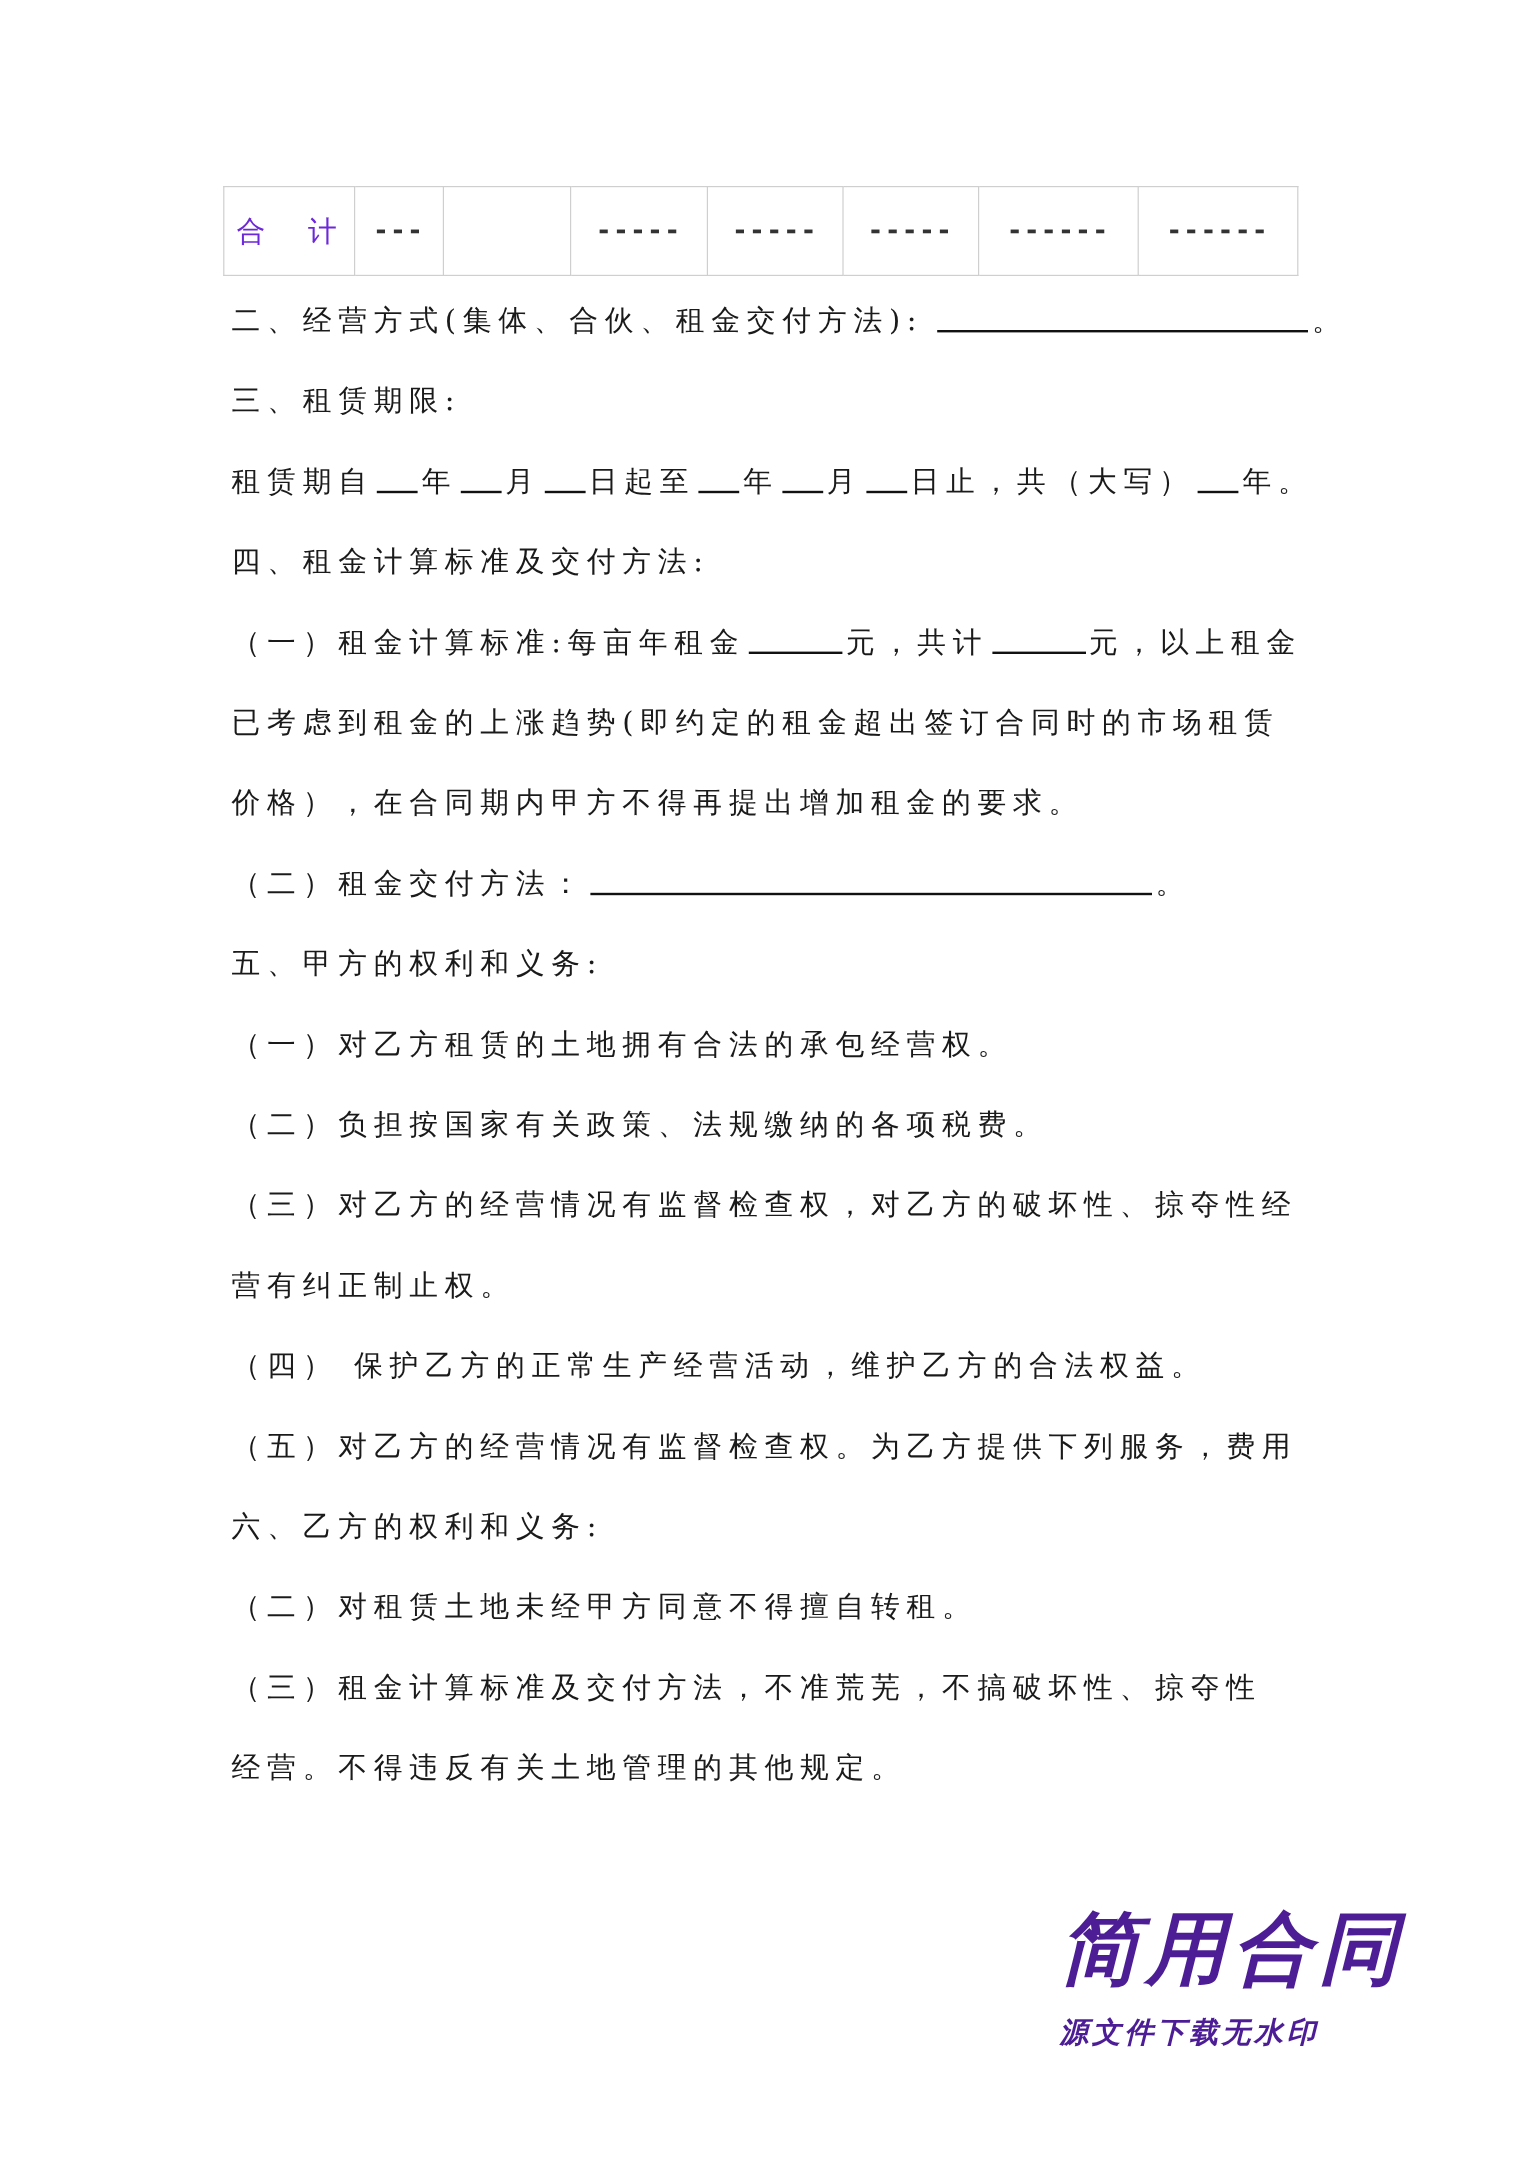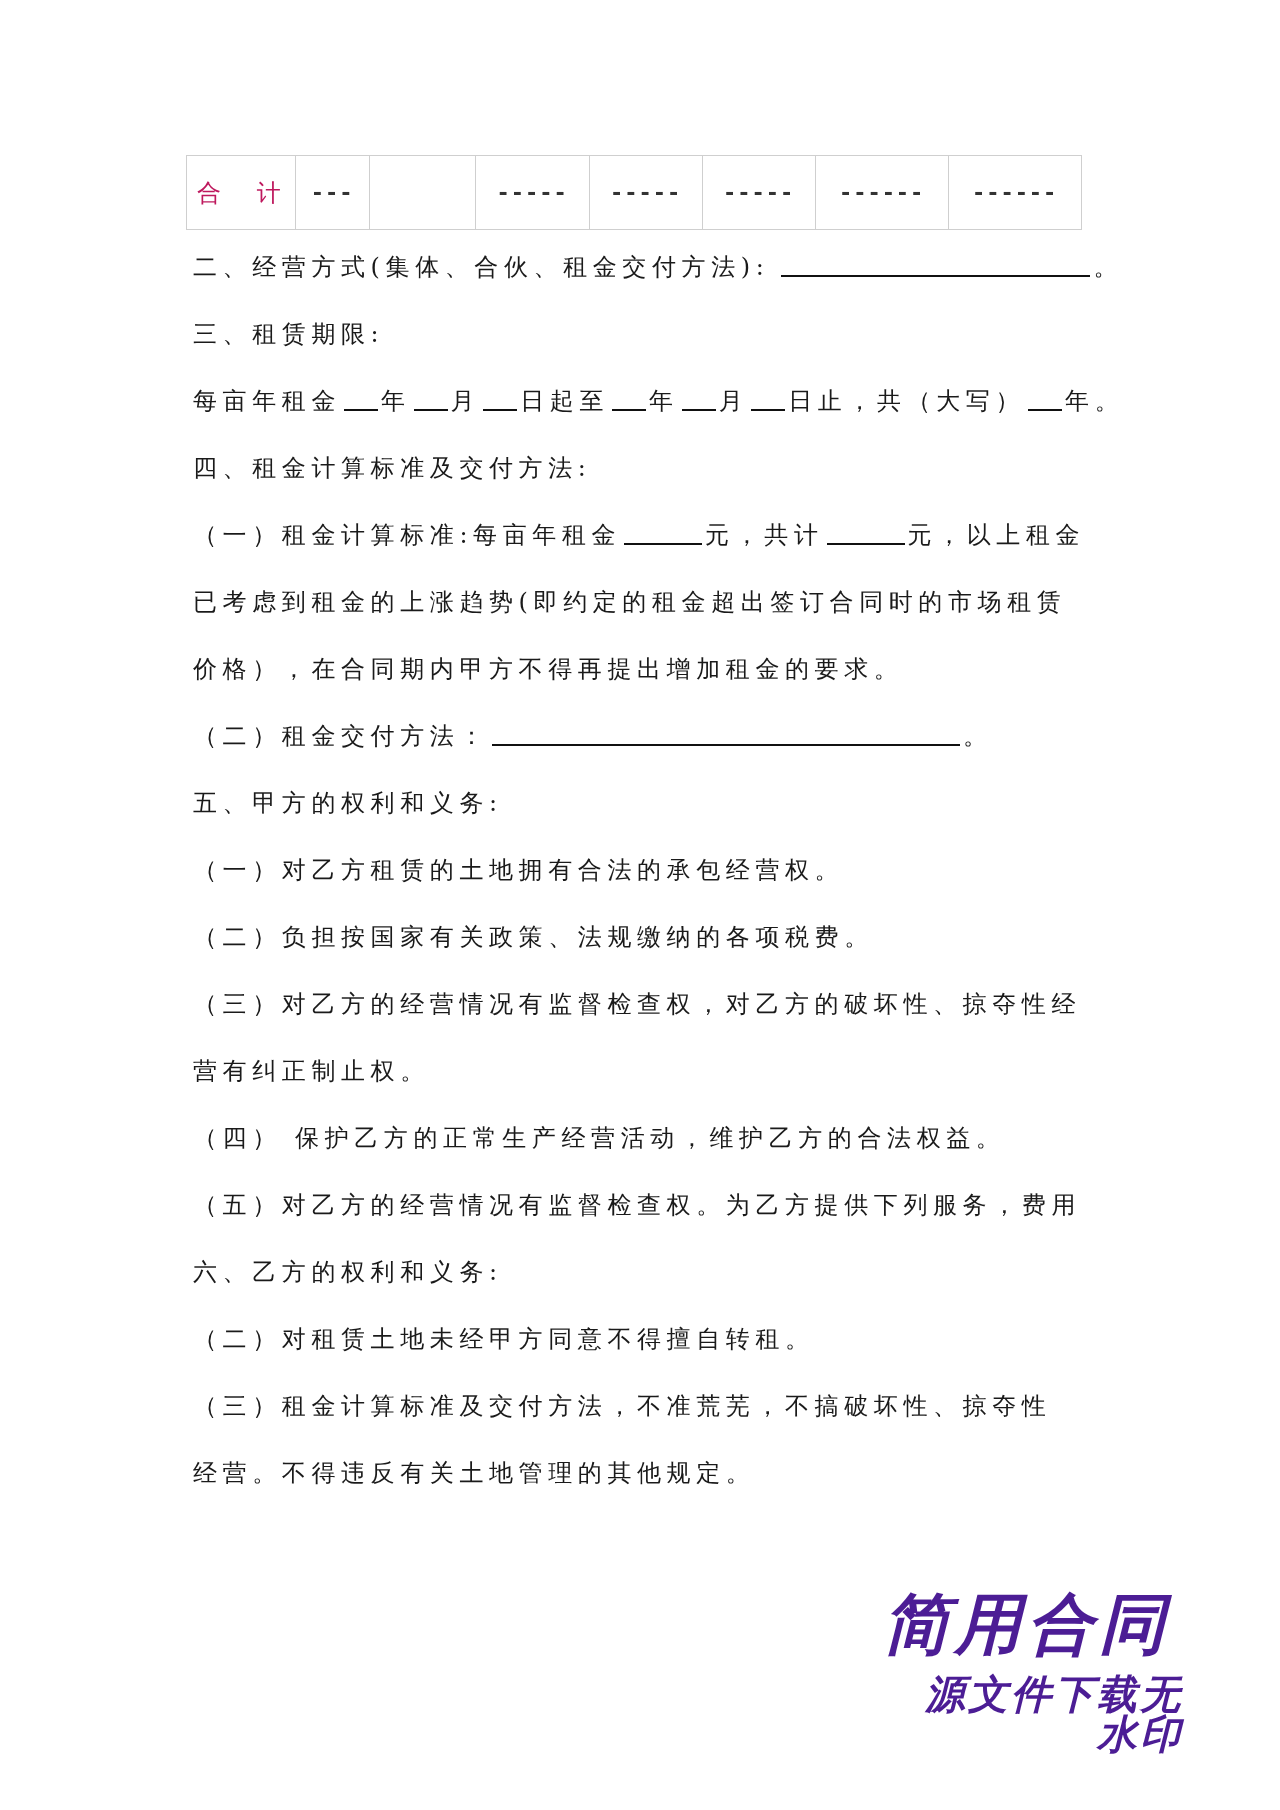--- a/index.html
+++ b/index.html
@@ -2,34 +2,34 @@
 <html><head>
 <meta charset="utf-8">
 <style>
   html, body { margin: 0; padding: 0; background: #ffffff; }
   body { width: 1280px; height: 1810px; position: relative; overflow: hidden;
          font-family: "DejaVu Serif", "Liberation Serif", serif; color: #1a1a1a; }
   .page { position: absolute; left: 0; top: 0; width: 1280px; height: 1810px; background: #fff; }
 
   table.summary { position: absolute; left: 186px; top: 155px; border-collapse: collapse; table-layout: fixed; }
   table.summary td { border: 1.5px solid #cfcfcf; height: 73px; padding: 0; text-align: center;
-                     font-size: 24px; color: #be185d; white-space: nowrap; overflow: hidden; }
+                     font-size: 24px; color: #6d28d9; white-space: nowrap; overflow: hidden; }
   table.summary td.label { letter-spacing: 14px; text-align: left; padding-left: 10px; }
   table.summary td.dash { font-family: "DejaVu Sans Mono", "Liberation Mono", monospace; font-size: 22px; letter-spacing: 1px; font-weight: bold; color:#333; }
 
   .body-text { position: absolute; left: 193px; top: 234px; width: 900px; }
   .line { height: 67px; line-height: 67px; font-size: 24px; letter-spacing: 5.6px; white-space: nowrap; }
   .blank { display: inline-block; border-bottom: 2.5px solid #111; height: 24px; vertical-align: -2px; margin: 0 3px; }
   .b-s { width: 34px; }
   .b-m { width: 78px; }
   .b-xl { width: 468px; }
 
   .watermark { position: absolute; left: 883px; top: 1590px; width: 300px; color: #4c1d95; font-family: "DejaVu Sans", sans-serif; font-weight: bold; font-style: italic; }
   .wm-main { font-size: 66px; letter-spacing: 6px; line-height: 70px; }
-  .wm-sub { font-size: 40px; letter-spacing: 3px; line-height: 40px; margin-top: 14px; text-align: right; }
+  .wm-sub { font-size: 24px; letter-spacing: 3px; line-height: 40px; margin-top: 14px; }
 </style>
 </head>
 <body>
 
 <div class="page">
 
   <table class="summary">
     <colgroup>
       <col style="width:91px">
         <col style="width:74px">
@@ -53,21 +53,21 @@
     </tr>
   </tbody>
     </table>
 
   <div class="body-text">
 
     <div class="line"><span>二、经营方式(集体、合伙、租金交付方法):</span><span class="blank" style="width:309px;margin-left:12px"></span><span>。</span></div>
 
     <div class="line">三、租赁期限:</div>
 
-    <div class="line"><span>每亩年租金</span><span class="blank b-s"></span><span>年</span><span class="blank b-s"></span><span>月</span><span class="blank b-s"></span><span>日起至</span><span class="blank b-s"></span><span>年</span><span class="blank b-s"></span><span>月</span><span class="blank b-s"></span><span>日止，共（大写）</span><span class="blank b-s"></span><span>年。</span></div>
+    <div class="line"><span>租赁期自</span><span class="blank b-s"></span><span>年</span><span class="blank b-s"></span><span>月</span><span class="blank b-s"></span><span>日起至</span><span class="blank b-s"></span><span>年</span><span class="blank b-s"></span><span>月</span><span class="blank b-s"></span><span>日止，共（大写）</span><span class="blank b-s"></span><span>年。</span></div>
 
     <div class="line">四、租金计算标准及交付方法:</div>
 
     <div class="line"><span>（一）租金计算标准:每亩年租金</span><span class="blank b-m"></span><span>元，共计</span><span class="blank b-m"></span><span>元，以上租金</span></div>
     <div class="line">已考虑到租金的上涨趋势(即约定的租金超出签订合同时的市场租赁</div>
     <div class="line">价格），在合同期内甲方不得再提出增加租金的要求。</div>
 
     <div class="line"><span>（二）租金交付方法：</span><span class="blank b-xl"></span><span>。</span></div>
 
     <div class="line">五、甲方的权利和义务:</div>

